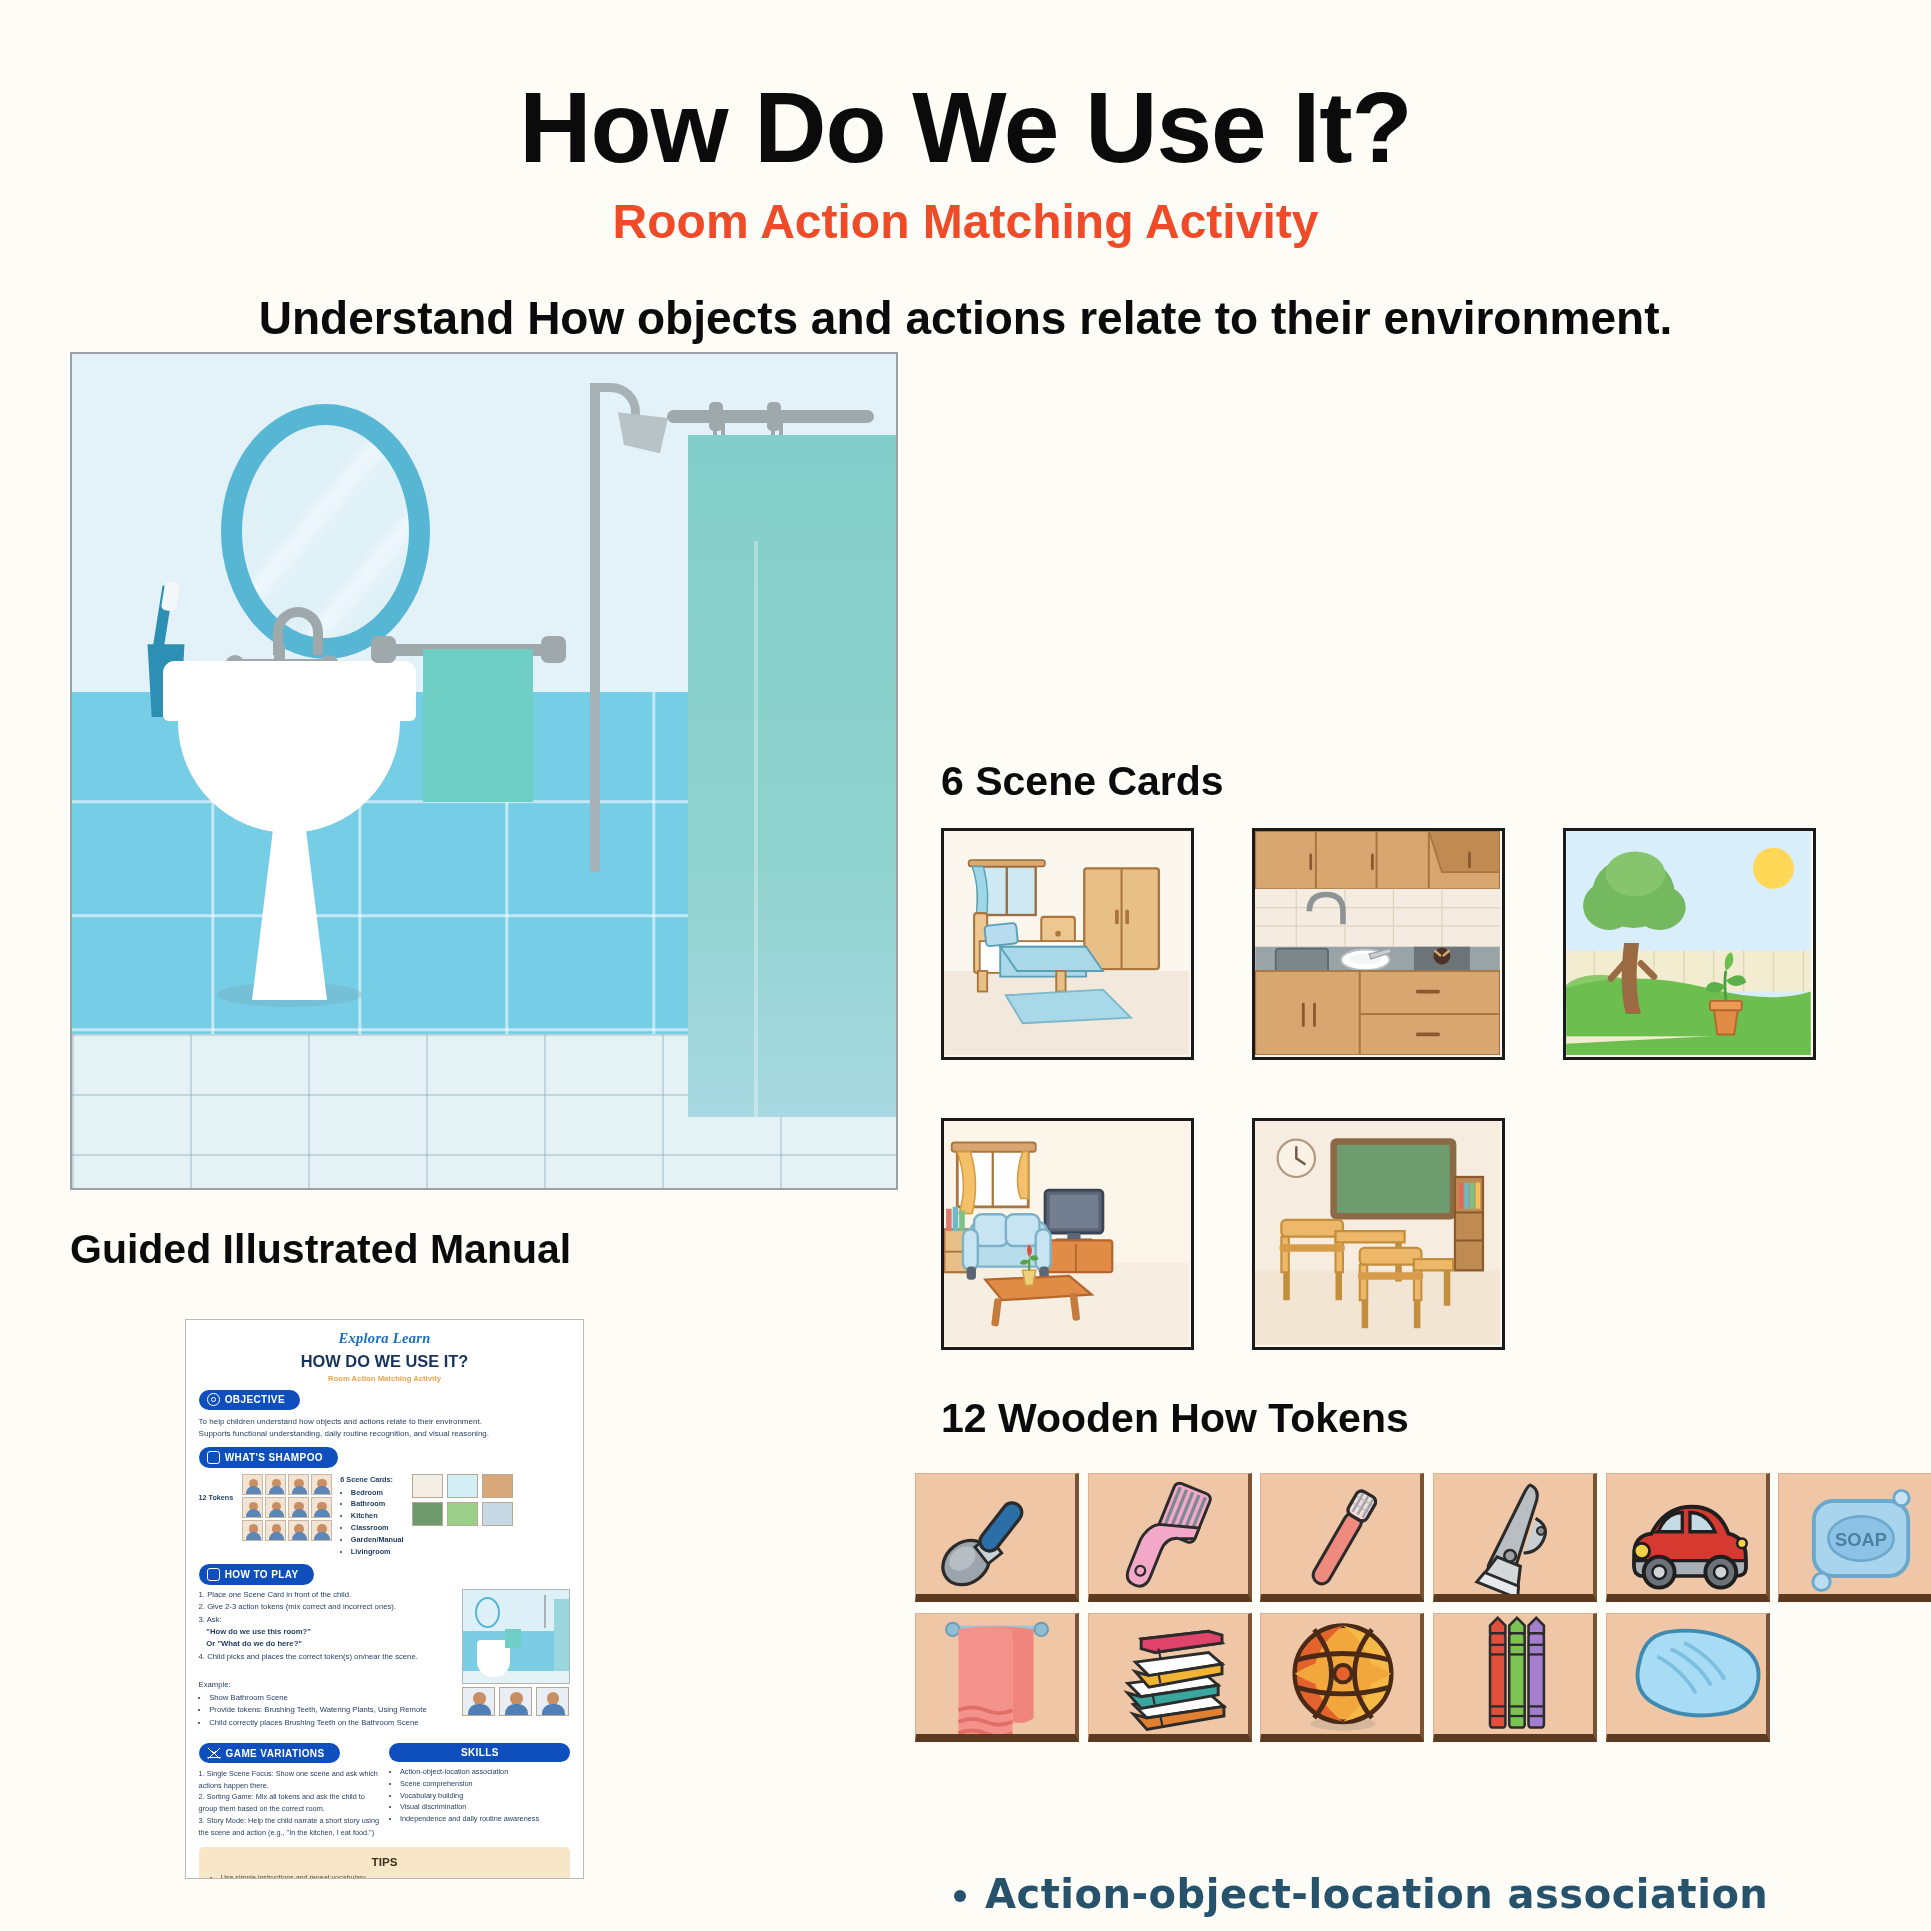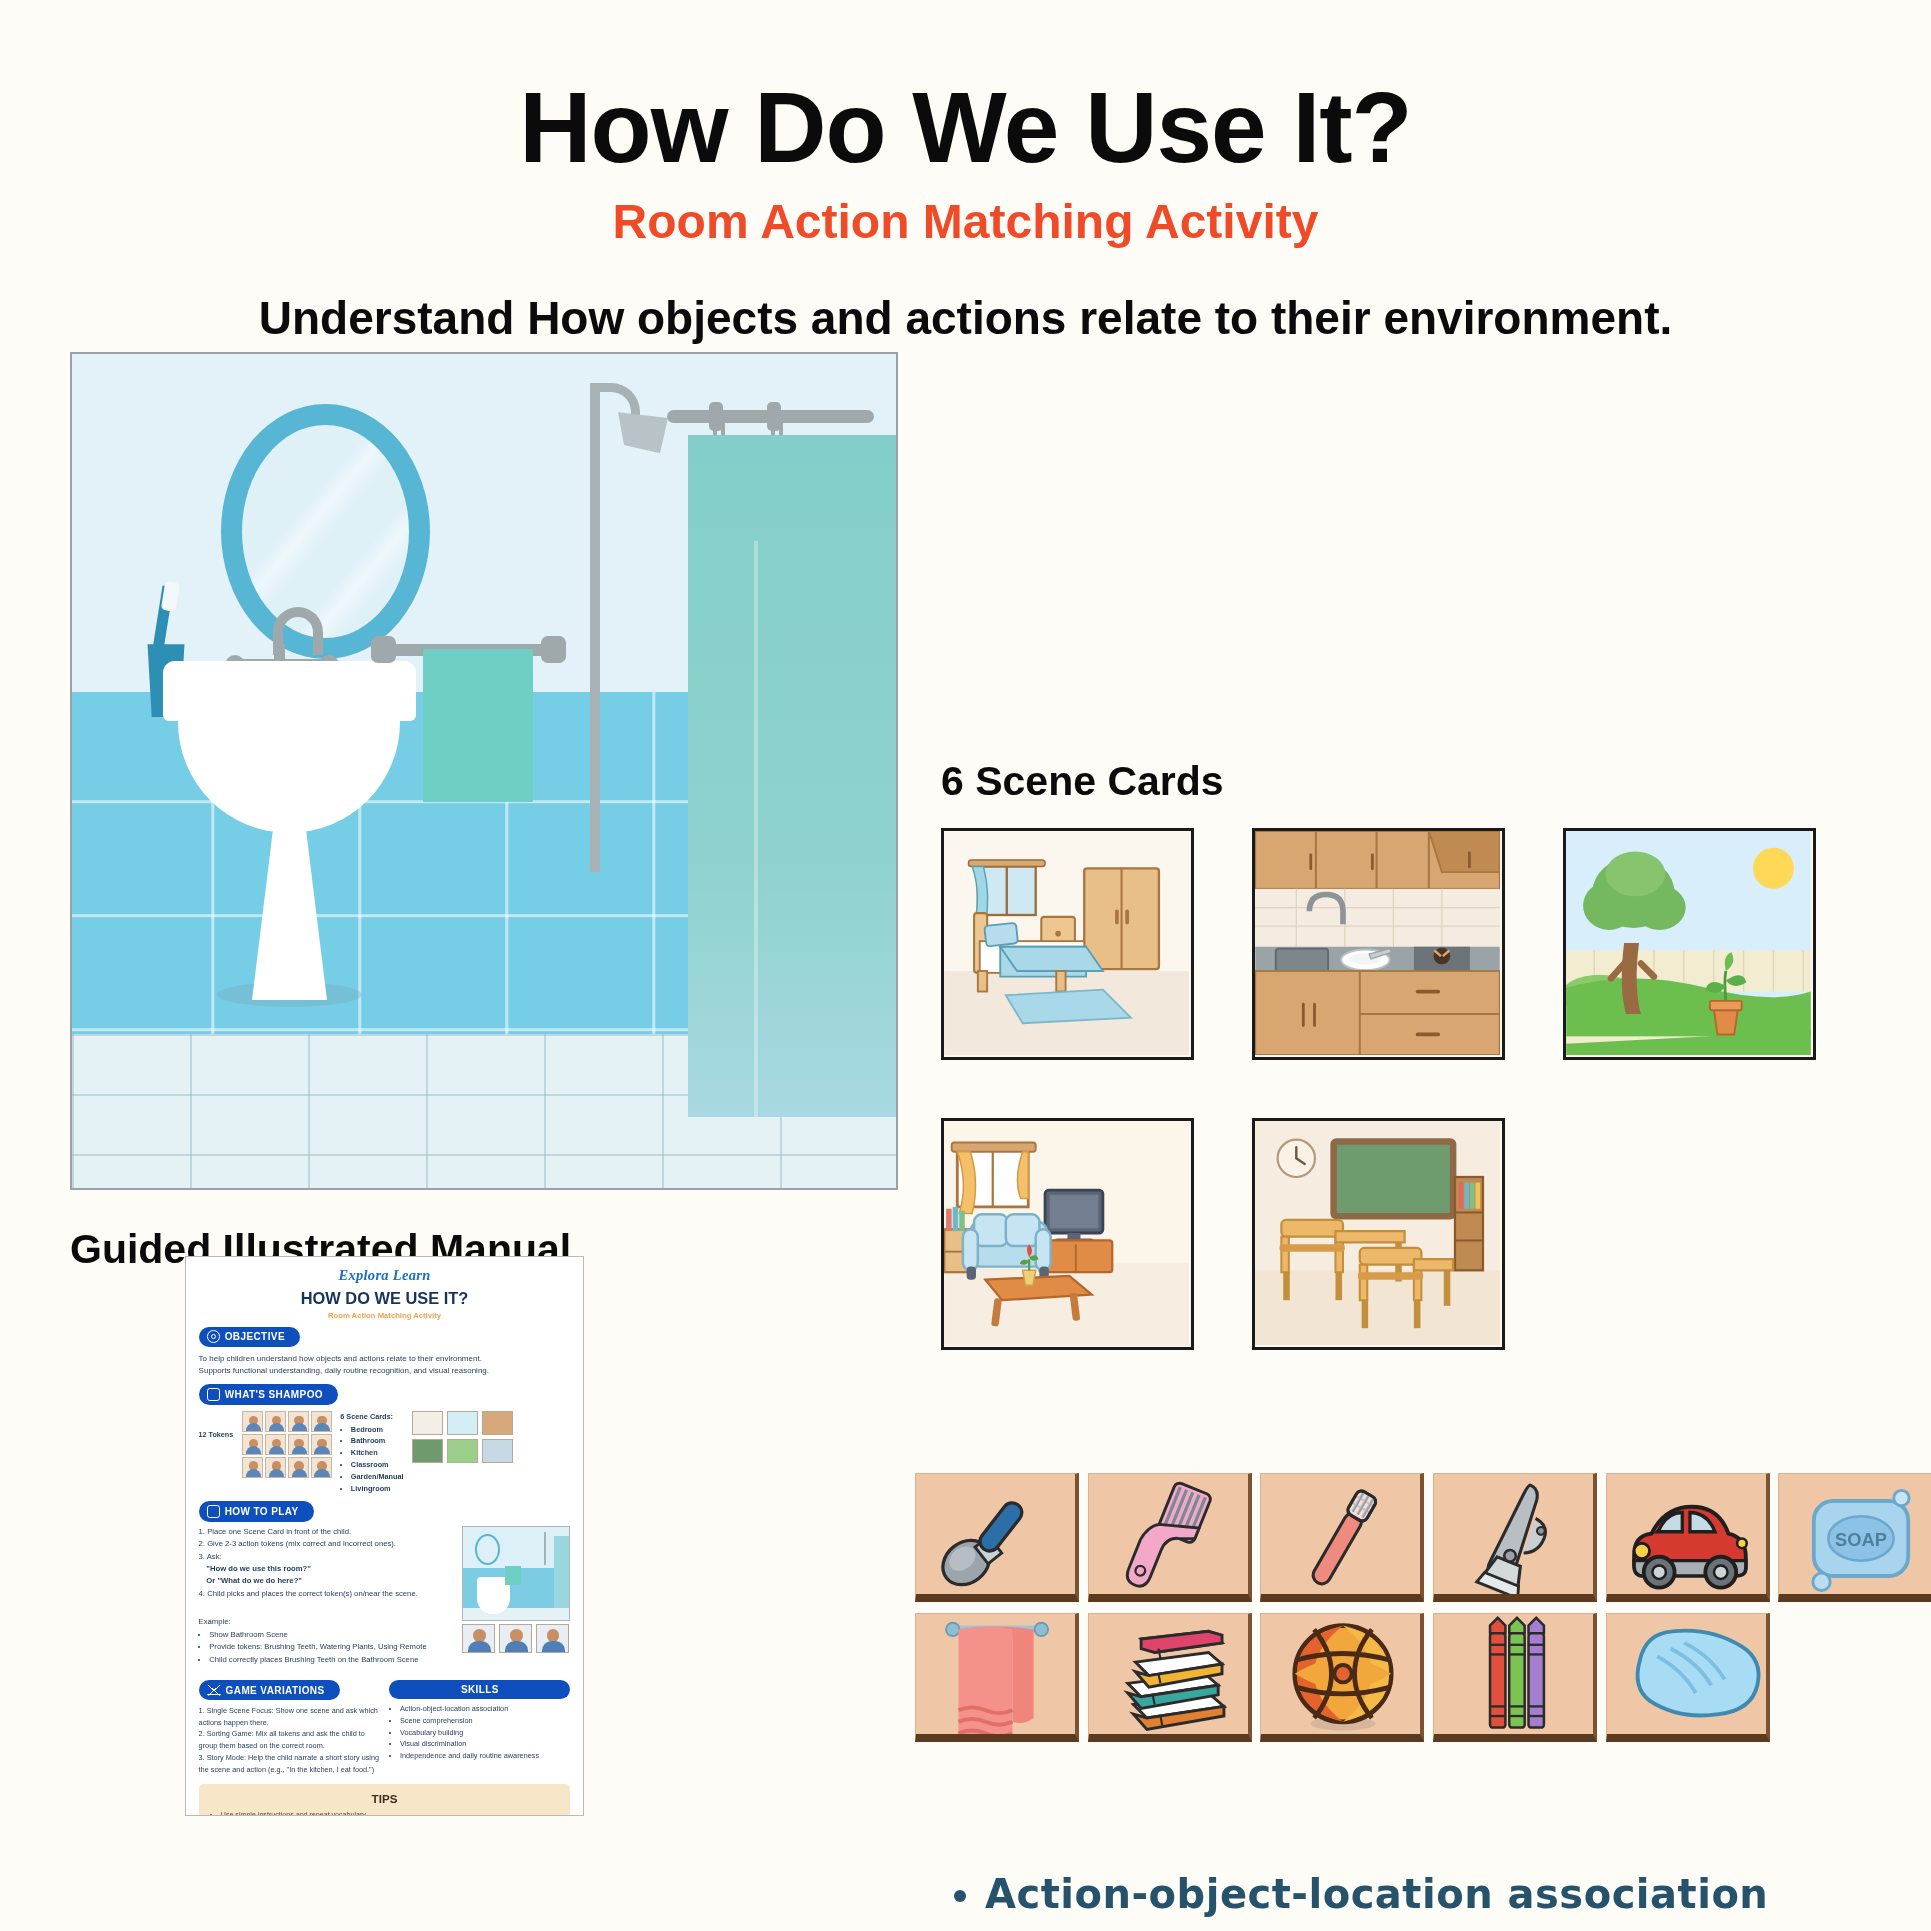--- a/index.html
+++ b/index.html
@@ -181,21 +181,21 @@
     background: linear-gradient(to bottom,#83ceca 0%,#8fd2cd 62%,#a8d9e2 100%);
   }
   .curtain-fold {
     position: absolute; top: 106px; bottom: 0; width: 3.9px;
     background: rgba(255,255,255,.32);
   }
 
   
   .manual-head { position: absolute; left: 70px; top: 881px; }
   .manual-page {
-    position: absolute; left: 185px; top: 911px;
+    position: absolute; left: 185px; top: 974px;
     width: 399px; height: 560px;
     background: #ffffff;
     border: 1.9px solid #b9b9b9;
     padding: 10.6px 12.6px 8.7px 12.6px;
     overflow: hidden;
   }
   .m-brand {
     text-align: center; font-family: "Liberation Serif", serif;
     font-style: italic; font-weight: 700;
     color: #1b6fc2; font-size: 14.5px; letter-spacing: 0.3px;
@@ -688,20 +688,21 @@
         <rect x="170" y="154" width="8" height="38" fill="#edb869" stroke="#c48f3d" stroke-width="2.2"></rect>
         <rect x="110" y="162" width="70" height="8" rx="3" fill="#d79c4a"></rect>
         <path d="M170 148 L212 148 L212 160 L170 160 Z" fill="#edb869" stroke="#c48f3d" stroke-width="2.4"></path>
         <rect x="202" y="160" width="7" height="38" fill="#c48f3d"></rect>
         <rect x="114" y="192" width="7" height="30" fill="#c48f3d"></rect>
         <rect x="170" y="192" width="7" height="30" fill="#c48f3d"></rect>
       </svg>
     </div>
   </div>
 
+  <div class="section-head tokens-head">12 Wooden How Tokens</div>
 
   <div class="token-grid">
 
     <div class="token-card">
       <svg viewBox="0 0 170 134" width="164" height="129">
         <ellipse cx="52" cy="92" rx="26" ry="21" fill="#9ba5ab" stroke="#2b2b2b" stroke-width="3.4" transform="rotate(-38 52 92)"></ellipse>
         <ellipse cx="48" cy="88" rx="15" ry="11" fill="#b6bec3" transform="rotate(-38 48 88)"></ellipse>
         <rect x="66" y="68" width="18" height="22" fill="#c8d2d8" stroke="#2b2b2b" stroke-width="3" transform="rotate(-38 75 79)"></rect>
         <rect x="78" y="26" width="20" height="58" rx="10" fill="#2b6ea8" stroke="#2b2b2b" stroke-width="3.4" transform="rotate(38 88 55)"></rect>
       </svg>

